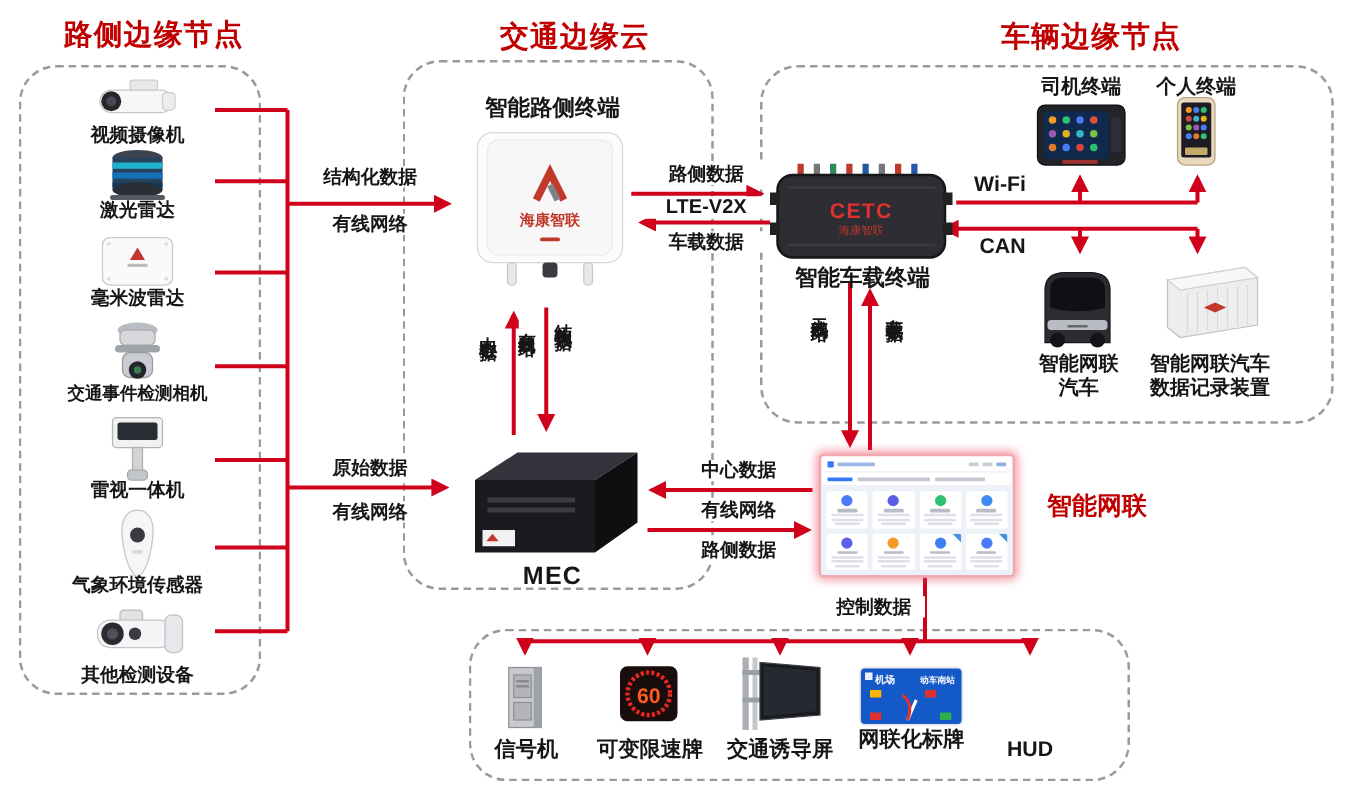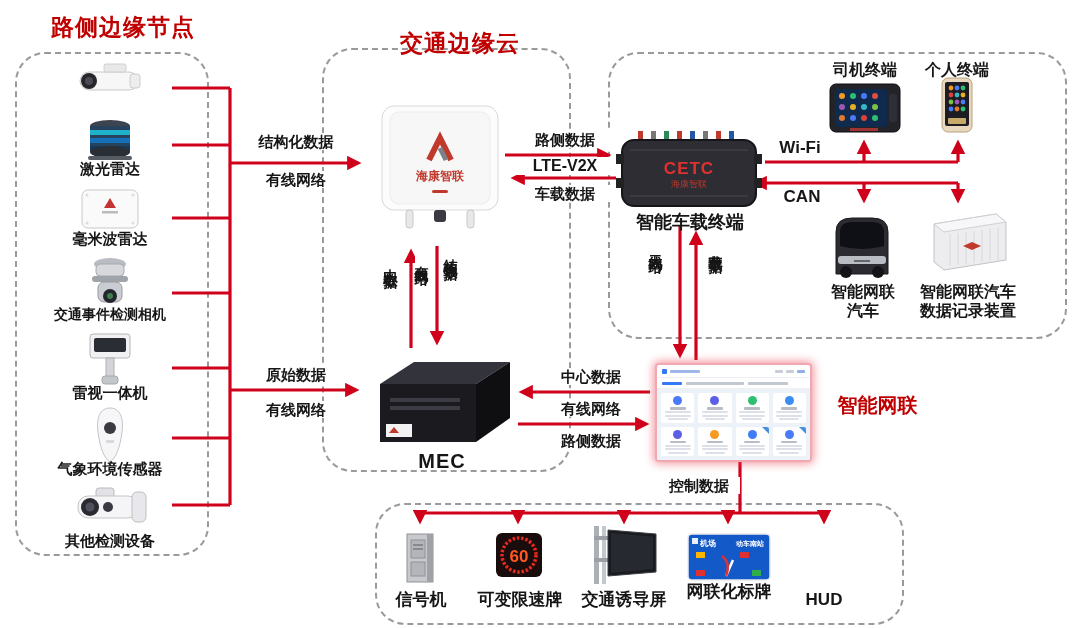--- a/index.html
+++ b/index.html
@@ -97,31 +97,33 @@
         <path d="M420,513 V521" marker-end="url(#ar)"></path>
         <path d="M518,513 V521" marker-end="url(#ar)"></path>
         <path d="M624,513 V521" marker-end="url(#ar)"></path>
         <path d="M728,513 V521" marker-end="url(#ar)"></path>
         <path d="M824,513 V521" marker-end="url(#ar)"></path>
       </g>
     </g>
   </svg>
 
   <div class="region-title" style="left:25px;top:12px;width:170px;">路侧边缘节点</div>
-  <div class="region-title" style="left:360px;top:28px;width:160px;">交通边缘云</div>
+  <div class="region-title" style="left:360px;top:14px;width:160px;">交通边缘云</div>
+  <div class="region-title" style="left:785px;top:14px;width:160px;">车辆边缘节点</div>
 
   <div class="abs" style="left:70px;top:60px;">
     <svg width="80" height="40" viewBox="0 0 80 40">
       <rect x="10" y="12" width="58" height="18" rx="9" fill="#f7f7f7" stroke="#c8c8c8"></rect>
       <circle cx="19" cy="21" r="8" fill="#26262b"></circle>
         <circle cx="19" cy="21" r="4" fill="#4a4a52"></circle>
       <rect x="34" y="4" width="22" height="8" rx="2" fill="#e8e8e8" stroke="#cfcfcf"></rect>
       <rect x="60" y="14" width="10" height="14" rx="3" fill="#ededed" stroke="#ccc"></rect>
     </svg>
   </div>
+  <div class="dev-label" style="left:15px;top:100px;width:190px;">视频摄像机</div>
 
   <div class="abs" style="left:86px;top:118px;">
     <svg width="48" height="46" viewBox="0 0 48 46">
       <ellipse cx="24" cy="8" rx="20" ry="6" fill="#3c4450"></ellipse>
       <rect x="4" y="8" width="40" height="26" fill="#27425c"></rect>
       <rect x="4" y="12" width="40" height="5" fill="#1fb1c9"></rect>
       <rect x="4" y="20" width="40" height="5" fill="#1570b8"></rect>
       <rect x="4" y="28" width="40" height="4" fill="#123a5e"></rect>
       <ellipse cx="24" cy="34" rx="20" ry="6" fill="#2a2f36"></ellipse>
       <rect x="2" y="38" width="44" height="4" rx="2" fill="#555b63"></rect>
@@ -178,20 +180,21 @@
       <rect x="26" y="2" width="18" height="10" rx="3" fill="#e2e2e6" stroke="#bbb"></rect>
       <rect x="8" y="10" width="60" height="22" rx="10" fill="#f5f5f7" stroke="#c5c5c5"></rect>
       <circle cx="20" cy="21" r="9" fill="#2a2a30"></circle>
         <circle cx="20" cy="21" r="4.5" fill="#50505a"></circle>
       <circle cx="38" cy="21" r="5" fill="#3a3a42"></circle>
       <rect x="62" y="6" width="14" height="30" rx="5" fill="#e8e8ec" stroke="#c0c0c0"></rect>
     </svg>
   </div>
   <div class="dev-label" style="left:15px;top:532px;width:190px;">其他检测设备</div>
 
+  <div class="big-label" style="left:362px;top:74px;width:160px;">智能路侧终端</div>
   <div class="abs" style="left:376px;top:104px;">
     <svg width="128" height="128" viewBox="0 0 128 128">
       <rect x="6" y="2" width="116" height="104" rx="12" fill="#fcfcfc" stroke="#d8d8d8"></rect>
       <rect x="14" y="8" width="100" height="92" rx="9" fill="#f7f7f8" stroke="#ececec"></rect>
       <path d="M53,56 L64,34 L75,56" stroke="#c0392b" stroke-width="6" fill="none"></path>
       <path d="M64,44 L70,56" stroke="#7d8086" stroke-width="5" fill="none"></path>
       <text x="64" y="76" font-size="12" fill="#c0392b" text-anchor="middle" font-weight="bold">海康智联</text>
       <rect x="56" y="86" width="16" height="3" rx="1.5" fill="#c0392b"></rect>
       <rect x="30" y="106" width="7" height="18" rx="3" fill="#e8e8ea" stroke="#c8c8c8"></rect>
       <rect x="91" y="106" width="7" height="18" rx="3" fill="#e8e8ea" stroke="#c8c8c8"></rect>

